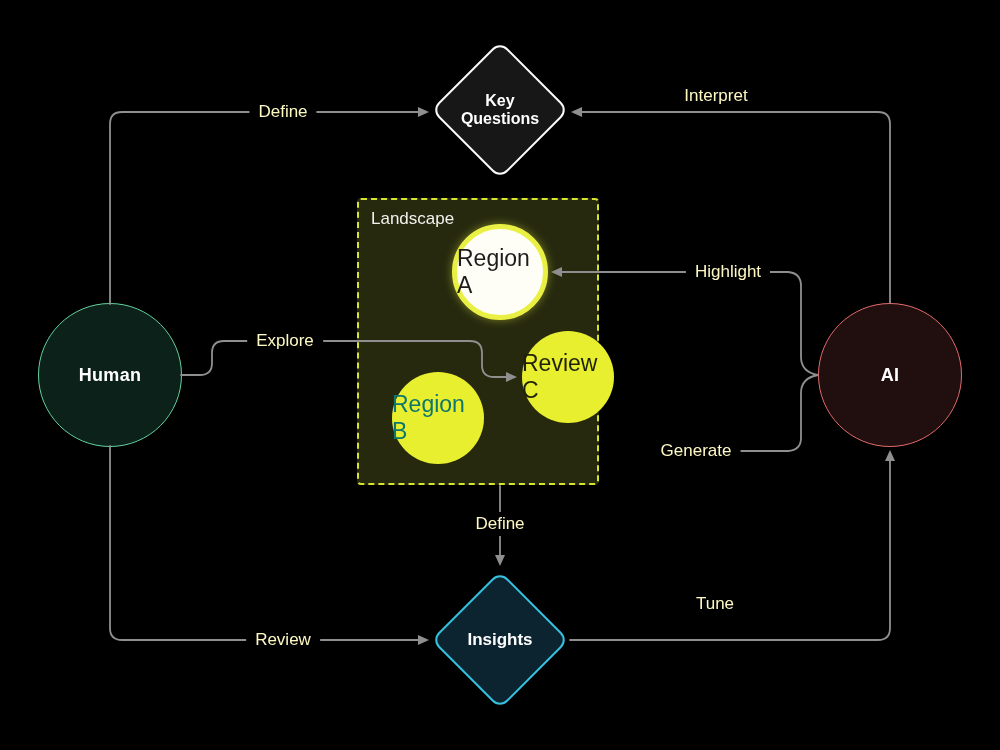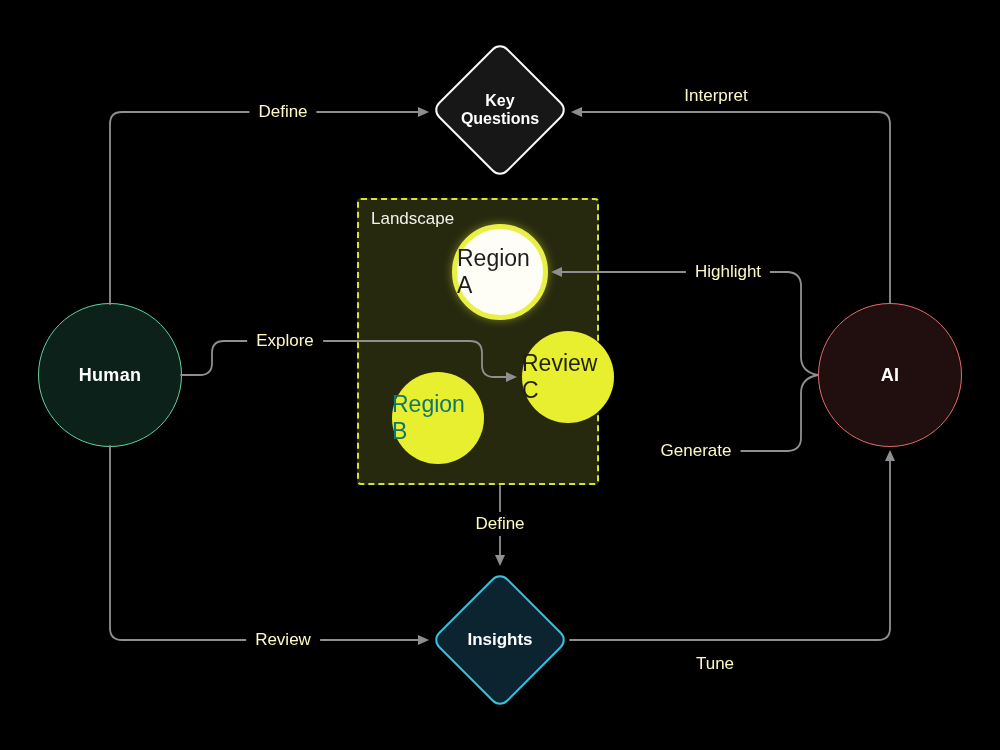--- a/index.html
+++ b/index.html
@@ -114,15 +114,15 @@
     <polygon class="arrow" points="500,566 495,555 505,555"></polygon>
   </svg>
 
   <div class="edge-label" style="left:283px;top:112px">Define</div>
   <div class="edge-label" style="left:716px;top:96px">Interpret</div>
   <div class="edge-label" style="left:285px;top:341px">Explore</div>
   <div class="edge-label" style="left:728px;top:272px">Highlight</div>
   <div class="edge-label" style="left:696px;top:451px">Generate</div>
   <div class="edge-label" style="left:500px;top:524px">Define</div>
   <div class="edge-label" style="left:283px;top:640px">Review</div>
-  <div class="edge-label" style="left:715px;top:664px">Tune</div>
+  <div class="edge-label" style="left:715px;top:604px">Tune</div>
 
 </div>
 
 </body></html>

